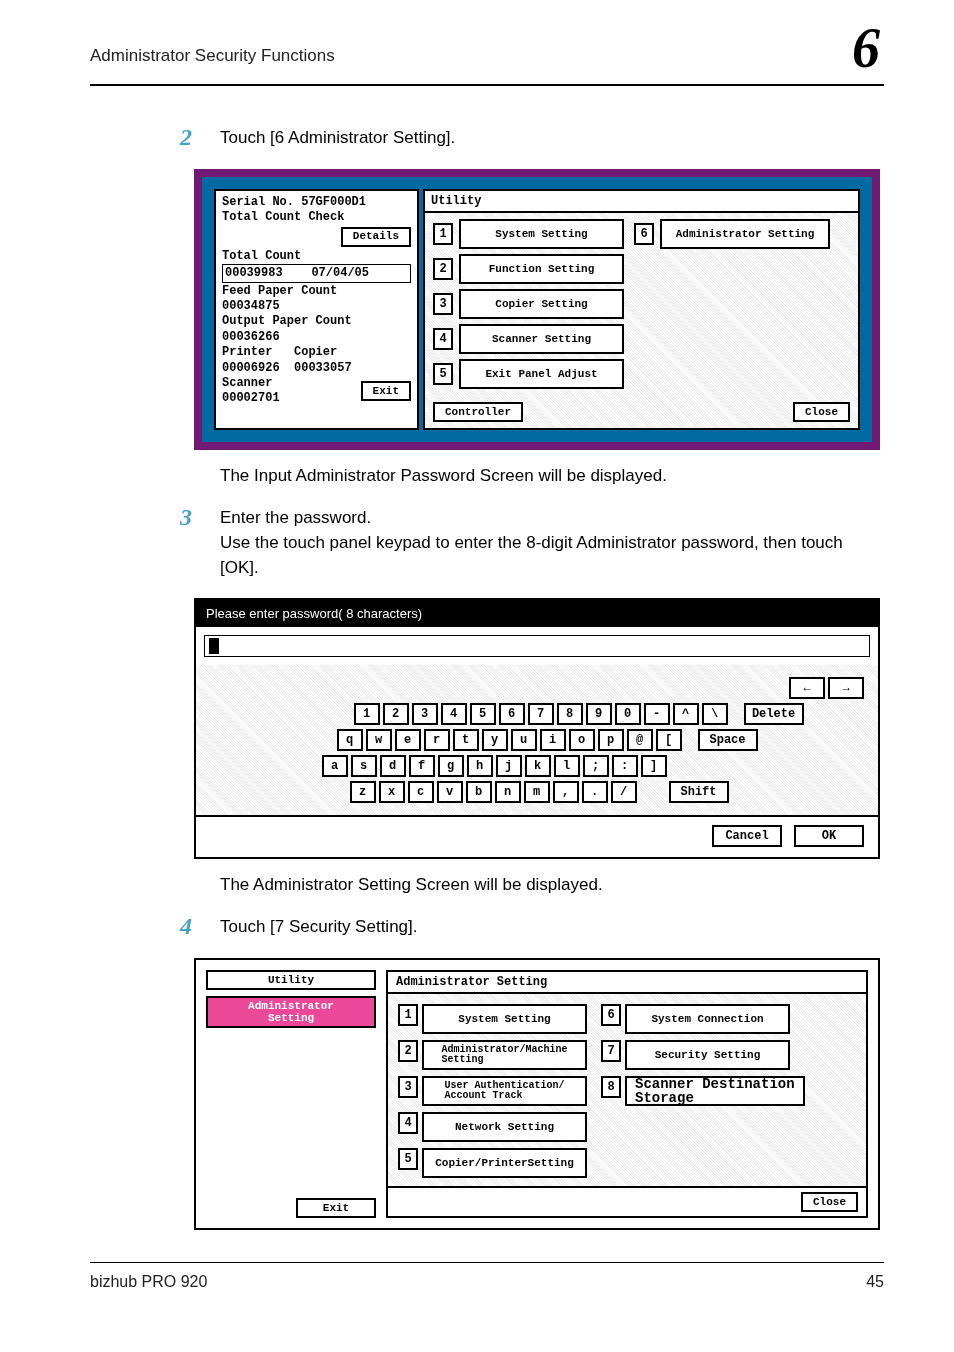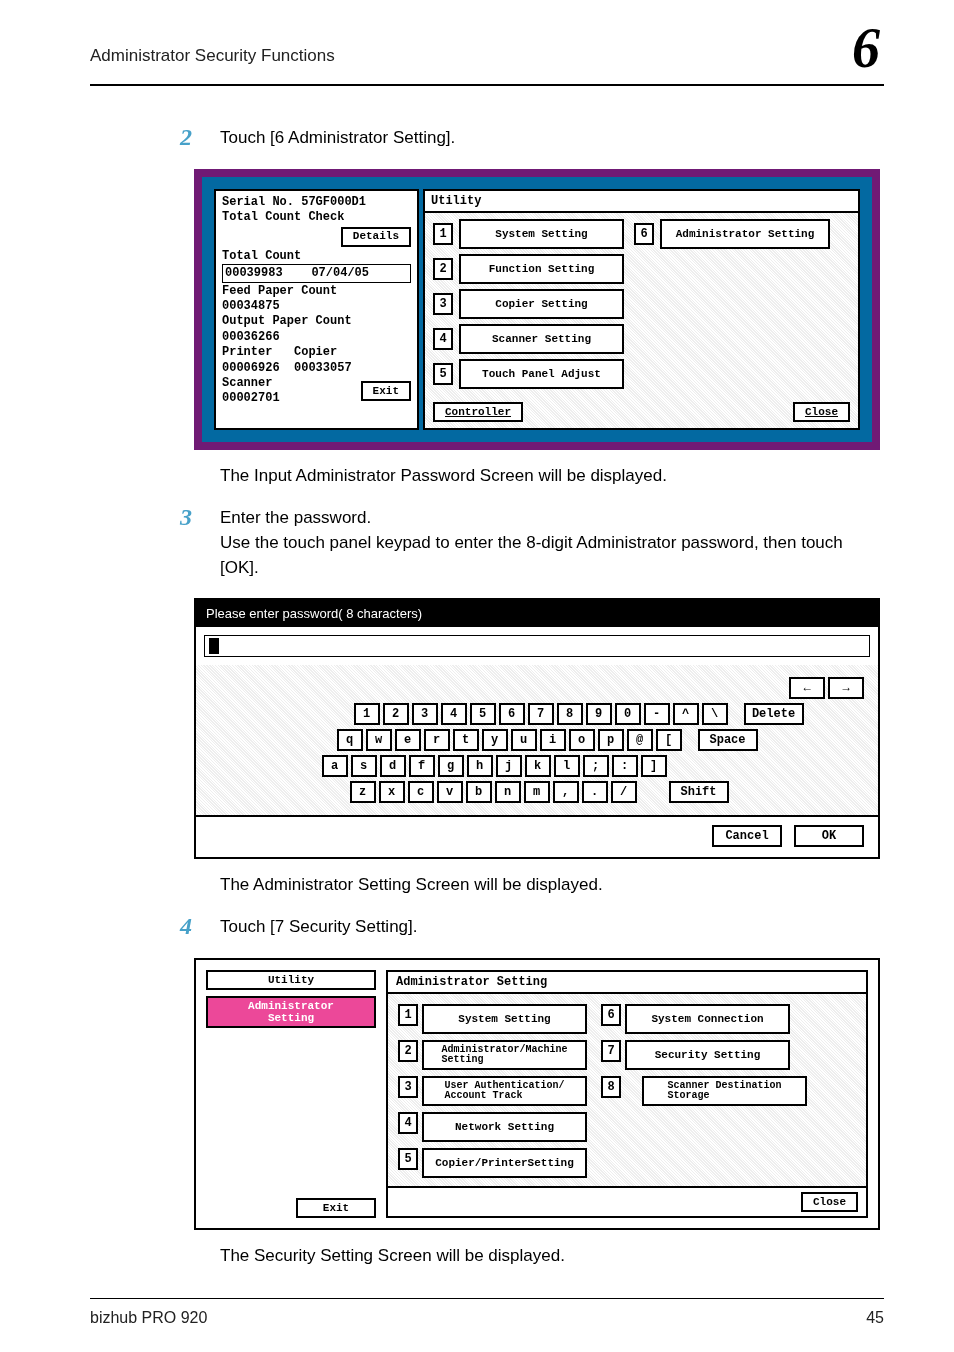--- a/index.html
+++ b/index.html
@@ -151,21 +151,20 @@
       justify-content: center;
       padding: 1px 10px;
       min-height: 20px;
       font-size: 11px;
     }
     .row-inline {
       display: flex;
       justify-content: space-between;
       align-items: center;
       margin-top: 4px;
-      text-decoration: underline;
     }
     .kbd-frame {
       margin: 0 4px 0 104px;
       border: 2px solid #000;
       padding: 0;
       background: #737373;
     }
     .kbd-black-bar {
       background: #000;
       color: #fff;
@@ -367,21 +366,21 @@
                 <div class="menu-row">
                   <div class="menu-num">3</div>
                   <div class="menu-btn">Copier Setting</div>
                 </div>
                 <div class="menu-row">
                   <div class="menu-num">4</div>
                   <div class="menu-btn">Scanner Setting</div>
                 </div>
                 <div class="menu-row">
                   <div class="menu-num">5</div>
-                  <div class="menu-btn">Touch Panel Adjust</div>
+                  <div class="menu-btn">Exit Panel Adjust</div>
                 </div>
               </div>
               <div>
                 <div class="menu-row">
                   <div class="menu-num">6</div>
                   <div class="menu-btn wide2">Administrator Setting</div>
                 </div>
               </div>
             </div>
             <div class="row-inline" style="margin-top:8px;">
@@ -540,34 +539,33 @@
                 <div class="admin-btn-row">
                   <div class="menu-num">6</div>
                   <div class="menu-btn">System Connection</div>
                 </div>
                 <div class="admin-btn-row">
                   <div class="menu-num">7</div>
                   <div class="menu-btn">Security Setting</div>
                 </div>
                 <div class="admin-btn-row">
                   <div class="menu-num">8</div>
-                  <div class="menu-btn" style="font-size:10px;line-height:1;margin-left:17px;">Scanner Destination
+                  <div class="menu-btn" style="font-size:14px;line-height:1;">Scanner Destination
 Storage</div>
                 </div>
               </div>
             </div>
           </div>
           <div class="admin-right-foot">
             <span class="inline-btn">Close</span>
           </div>
         </div>
       </div>
     </div>
 
-    <div class="caption">The Security Setting Screen will be displayed.</div>
 
   </div>
 
   <hr class="spacer-hr">
 
   <div class="footer">
     <div>bizhub PRO 920</div>
     <div>45</div>
   </div>
 

